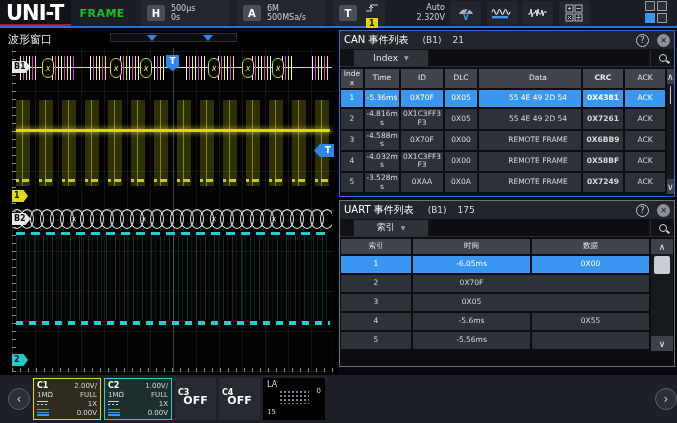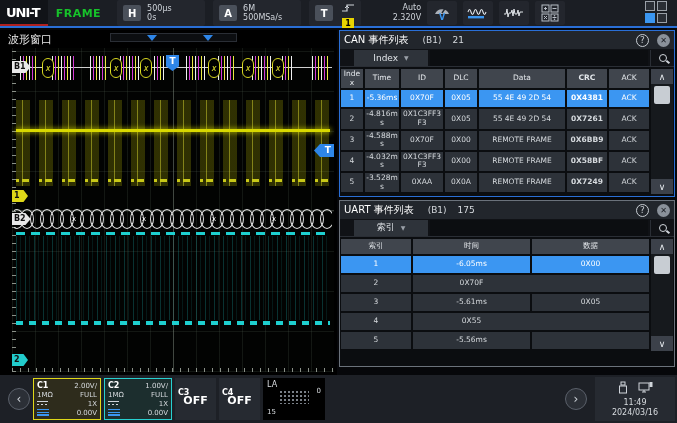--- a/index.html
+++ b/index.html
@@ -1,21 +1,21 @@
 <!DOCTYPE html>
 <html><head>
 <meta charset="utf-8">
 <style>
   html,body{margin:0;padding:0;background:#000;}
   *{box-sizing:border-box;font-family:"DejaVu Sans",sans-serif;}
   #stage{position:relative;width:677px;height:423px;background:#06070a;overflow:hidden;color:#d6dade;}
 
   
   .topbar{position:absolute;left:0;top:0;width:677px;height:28px;background:#1b1e24;border-bottom:2px solid #2a6fd6;display:flex;align-items:center;}
-  .logo{height:26px;background:#111318;color:#fff;font-weight:bold;font-size:13px;letter-spacing:-1px;padding:1px 8px 0 6px;border-bottom:2px solid #b02020;display:flex;align-items:center;}
+  .logo{height:26px;background:#111318;color:#fff;font-weight:bold;font-size:21px;letter-spacing:-1px;padding:1px 8px 0 6px;border-bottom:2px solid #b02020;display:flex;align-items:center;}
   .trig{color:#16c22a;font-weight:bold;font-size:11px;margin:0 8px;letter-spacing:.5px;}
   .grp{display:flex;align-items:center;background:#23262d;height:26px;padding:0 6px;margin-left:8px;border-radius:2px;}
   .keybox{width:18px;height:16px;background:#4a505a;color:#fff;font-size:10px;font-weight:bold;display:flex;align-items:center;justify-content:center;border-radius:2px;margin-right:6px;}
   .grp .vals{display:flex;flex-direction:column;align-items:flex-start;line-height:1.15;font-size:8px;color:#cfd4da;min-width:52px;}
   .tbadge{width:12px;height:10px;background:#e8d400;color:#000;font-size:8px;font-weight:bold;display:flex;align-items:center;justify-content:center;margin-top:1px;}
   .ticon{display:flex;flex-direction:column;align-items:center;margin-left:2px;}
   .autoblk{display:flex;flex-direction:column;align-items:flex-end;font-size:8px;line-height:1.2;margin-left:14px;min-width:46px;color:#cfd4da;}
   .iconbtn{width:30px;height:24px;margin-left:6px;display:flex;flex-direction:column;align-items:center;justify-content:center;background:#23262d;border-radius:2px;}
   .iconbtn svg{display:block;}
   .dvm-v{color:#3b96f0;font-size:8px;font-weight:bold;line-height:1;margin-top:-1px;}
@@ -84,21 +84,21 @@
 
   .tblwrap{display:flex;margin:2px 1px 0 1px;}
   .tbl{flex:1;}
   .trow{display:flex;min-height:17px;background:#2d3239;margin-bottom:2px;align-items:stretch;}
   .trow.hd{background:#40454d;min-height:15px;margin-bottom:2px;}
   .tcell{display:flex;align-items:center;justify-content:center;font-size:7.5px;color:#d6dade;border-right:2px solid #0b0d10;text-align:center;word-break:break-all;line-height:1.15;padding:1px 1px;}
   .trow.hd .tcell{color:#e4e8ec;}
   .trow.sel{background:#3b96f2;}
   .trow.sel .tcell{color:#fff;}
   .can .c0{width:24px;}.can .c1{width:36px;}.can .c2{width:44px;}.can .c3{width:34px;}
-  .can .c4{width:88px;}.can .c5{width:42px;font-weight:bold;}.can .c6{width:40px;border-right:none;}
+  .can .c4{width:88px;margin-left:16px;}.can .c5{width:42px;font-weight:bold;}.can .c6{width:40px;border-right:none;}
   .uart .c0{width:72px;}.uart .c1{width:119px;}.uart .c2{width:117px;border-right:none;}
   .scrollstrip{width:24px;margin-left:2px;display:flex;flex-direction:column;background:#16191d;}
   .sbtn{height:15px;background:#3c414a;color:#e8ecf0;font-size:9px;display:flex;align-items:center;justify-content:center;}
   .sthumb{height:18px;margin:2px 3px;background:#c8cdd3;border-radius:2px;}
   .sspacer{flex:1;}
 
   
   .bottombar{position:absolute;left:0;top:375px;width:677px;height:48px;background:#1d2026;display:flex;align-items:center;}
   .circbtn{width:22px;height:22px;border-radius:50%;border:1px solid #5a606a;background:#2b2f36;color:#cfd4da;font-size:12px;display:flex;align-items:center;justify-content:center;margin-left:8px;}
   .chtile{width:68px;height:42px;background:#262a31;margin-left:3px;padding:2px 3px;display:grid;grid-template-columns:1fr auto;grid-auto-rows:9px;font-size:7px;color:#d8dce0;align-items:center;}
@@ -419,25 +419,25 @@
           <div class="tcell c0">1</div>
           <div class="tcell c1">-6.05ms</div>
           <div class="tcell c2">0X00</div>
         </div>
         <div class="trow">
           <div class="tcell c0">2</div>
           <div class="tcell c2">0X70F</div>
         </div>
         <div class="trow">
           <div class="tcell c0">3</div>
-          <div class="tcell c1">-5.61ms</div>
           <div class="tcell c2">0X05</div>
         </div>
         <div class="trow">
           <div class="tcell c0">4</div>
+          <div class="tcell c1">-5.6ms</div>
           <div class="tcell c2">0X55</div>
         </div>
         <div class="trow">
           <div class="tcell c0">5</div>
           <div class="tcell c1">-5.56ms</div>
         </div>
       </div>
       <div class="scrollstrip">
         <div class="sbtn">∧</div>
         <div class="sthumb"></div>
@@ -484,35 +484,16 @@
 
     <div class="latile">
       <span>LA</span>
       <span class="dotgrid"></span>
       <span class="la0">0</span>
       <span class="la15">15</span>
     </div>
 
     <div class="rightdock">
       <div class="circbtn" style="margin-left:0">›</div>
-      <div class="clocktile">
-        <span class="clockicons">
-          <span>
-            <svg width="10" height="13" viewBox="0 0 10 13">
-                <rect x="3" y="1" width="4" height="3" fill="none" stroke="#cfd4da"></rect>
-                <rect x="1.5" y="5" width="7" height="7" fill="none" stroke="#cfd4da"></rect>
-              </svg>
-          </span>
-          <span>
-            <svg width="15" height="13" viewBox="0 0 15 13">
-                <rect x="1" y="2" width="10" height="7" fill="none" stroke="#cfd4da"></rect>
-                <path d="M4 11 h4 M6 9 v2" stroke="#cfd4da"></path>
-                <rect x="11.5" y="1" width="3" height="5" fill="#cfd4da"></rect>
-              </svg>
-          </span>
-        </span>
-        <span>11:49</span>
-        <span>2024/03/16</span>
-      </div>
     </div>
   </div>
 
 </div>
 
 </body></html>

